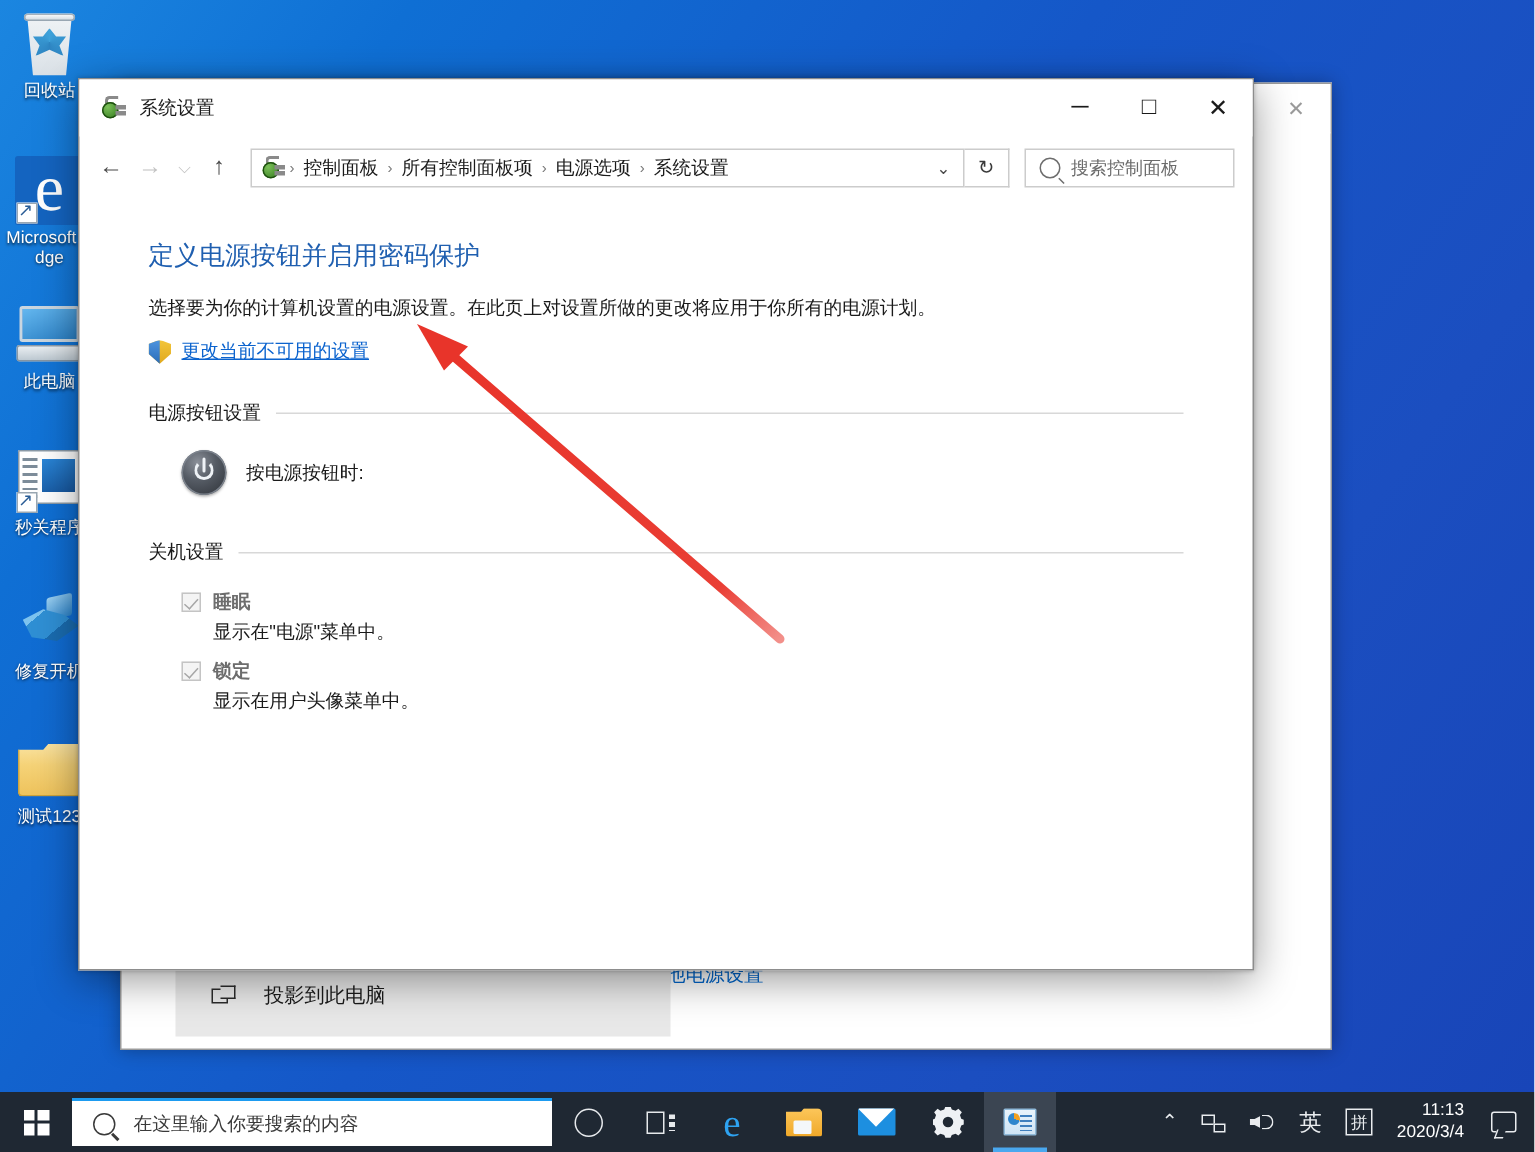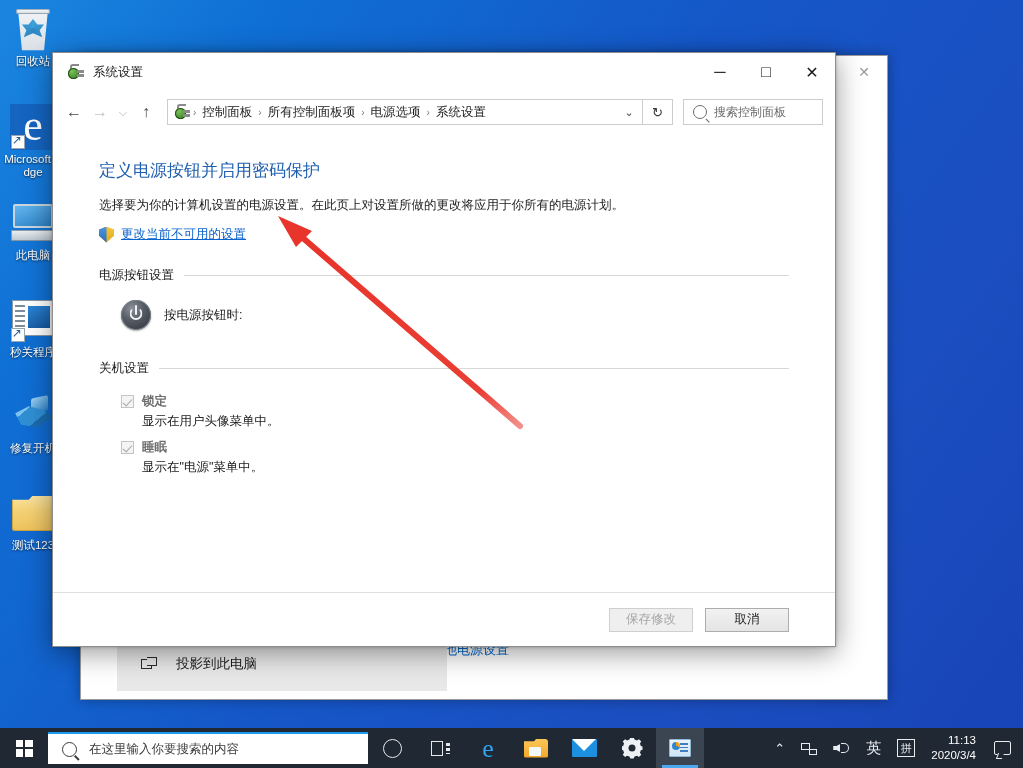--- a/index.html
+++ b/index.html
@@ -1029,39 +1029,35 @@
 
       <div class="section">
         <div class="section-head">
           <span>关机设置</span>
           <span class="rule"></span>
         </div>
 
         <div class="chk-item">
           <div class="chk-line">
             <span class="chkbox checked"></span>
+            <span>睡眠</span>
+          </div>
+          <div class="chk-sub">显示在"电源"菜单中。</div>
+        </div>
+
+        <div class="chk-item">
+          <div class="chk-line">
+            <span class="chkbox checked"></span>
             <span>锁定</span>
           </div>
           <div class="chk-sub">显示在用户头像菜单中。</div>
         </div>
-
-        <div class="chk-item">
-          <div class="chk-line">
-            <span class="chkbox checked"></span>
-            <span>睡眠</span>
-          </div>
-          <div class="chk-sub">显示在"电源"菜单中。</div>
-        </div>
       </div>
     </div>
 
-    <div id="footer">
-      <div class="dlgbtn disabled">保存修改</div>
-      <div class="dlgbtn">取消</div>
-    </div>
   </div>
 
   <svg id="annot" viewBox="0 0 1023 768" xmlns="http://www.w3.org/2000/svg">
     <defs>
       <linearGradient id="arrowFade" x1="1" y1="1" x2="0" y2="0">
         <stop offset="0%" stop-color="#e8342a" stop-opacity="0.55"></stop>
         <stop offset="18%" stop-color="#e8342a" stop-opacity="0.95"></stop>
         <stop offset="100%" stop-color="#e8342a" stop-opacity="1"></stop>
       </linearGradient>
     </defs>

